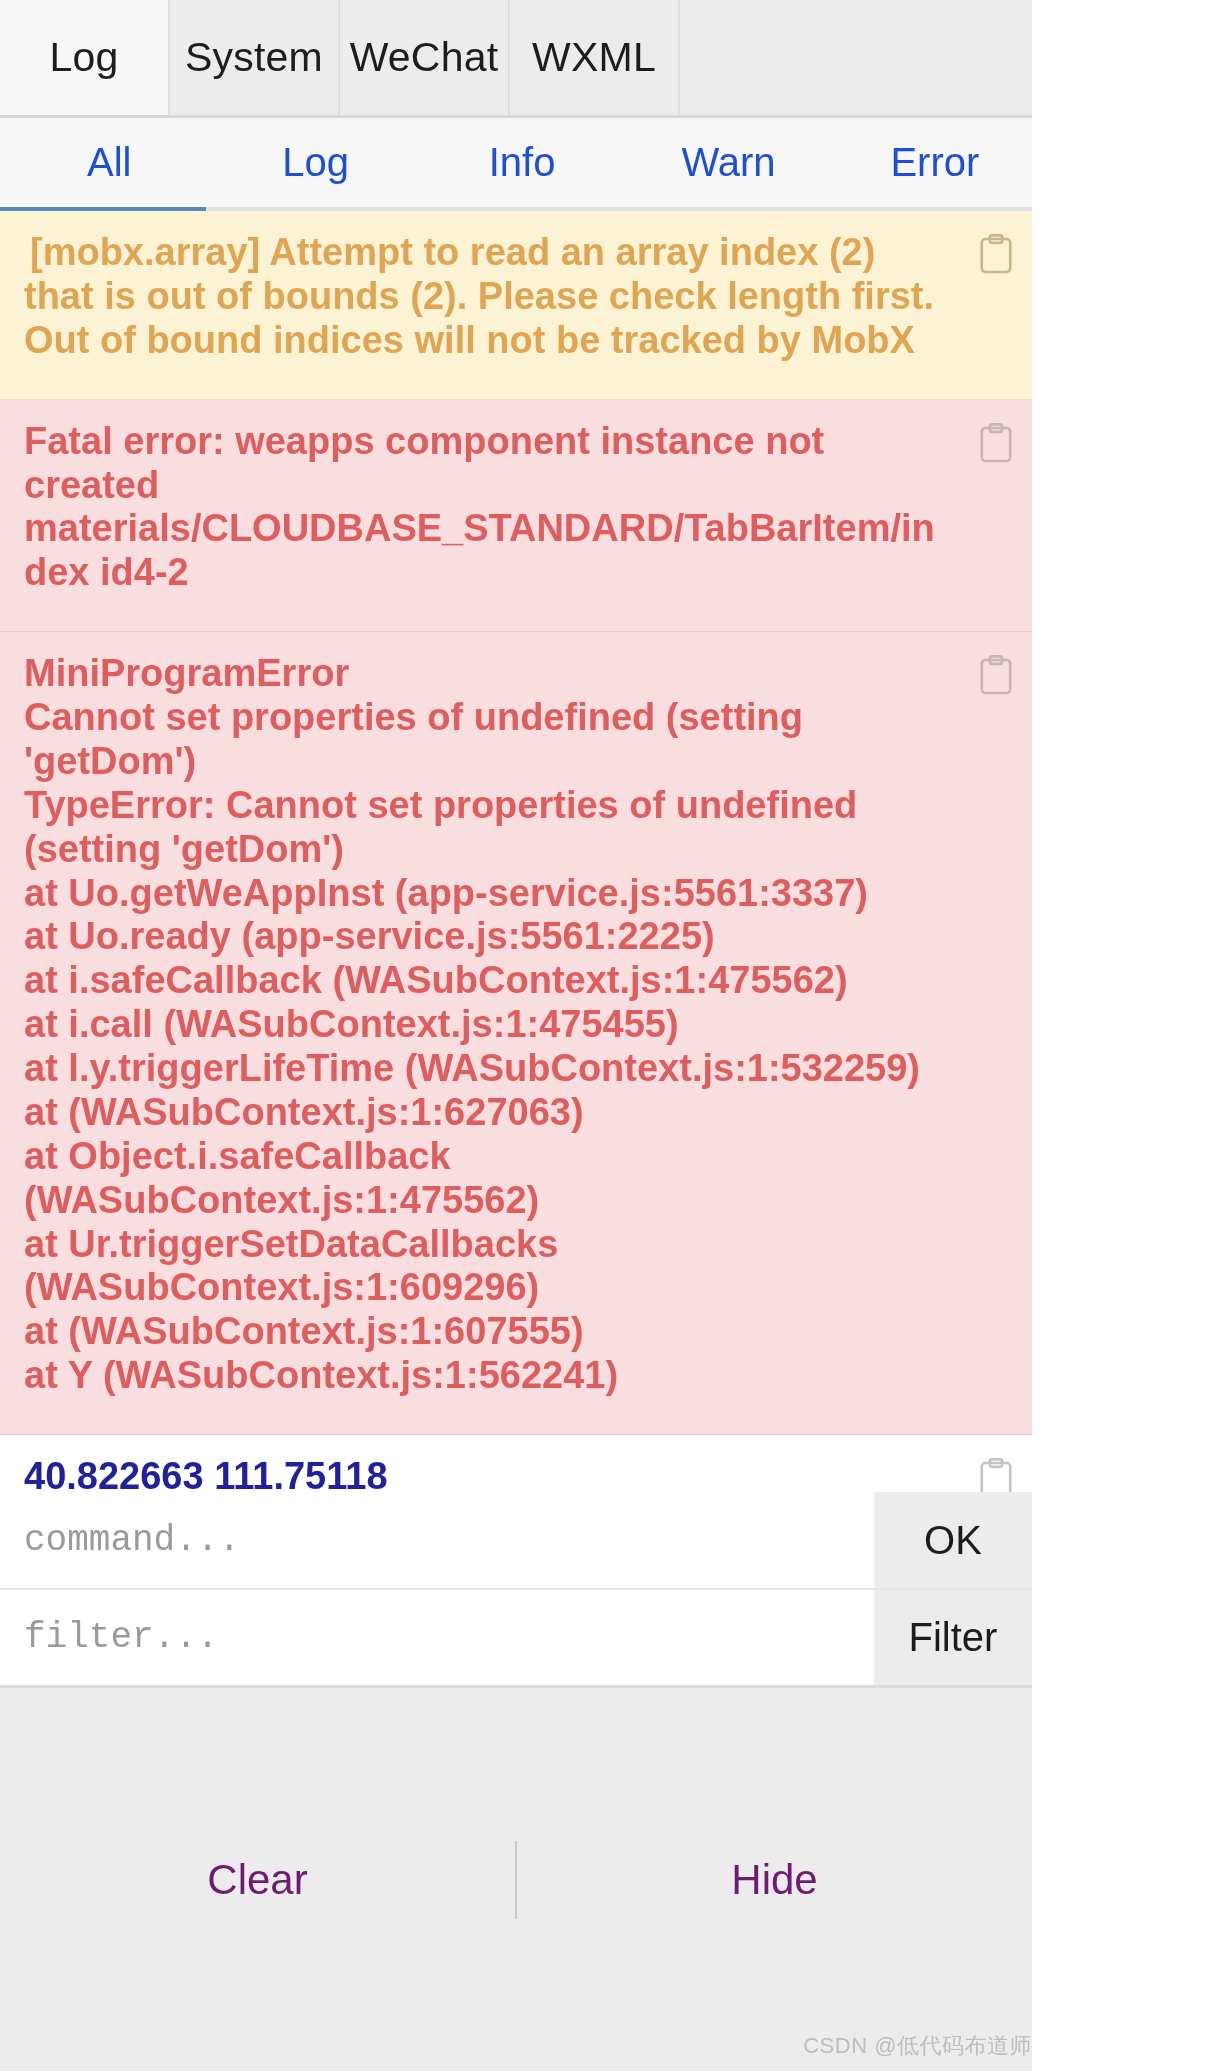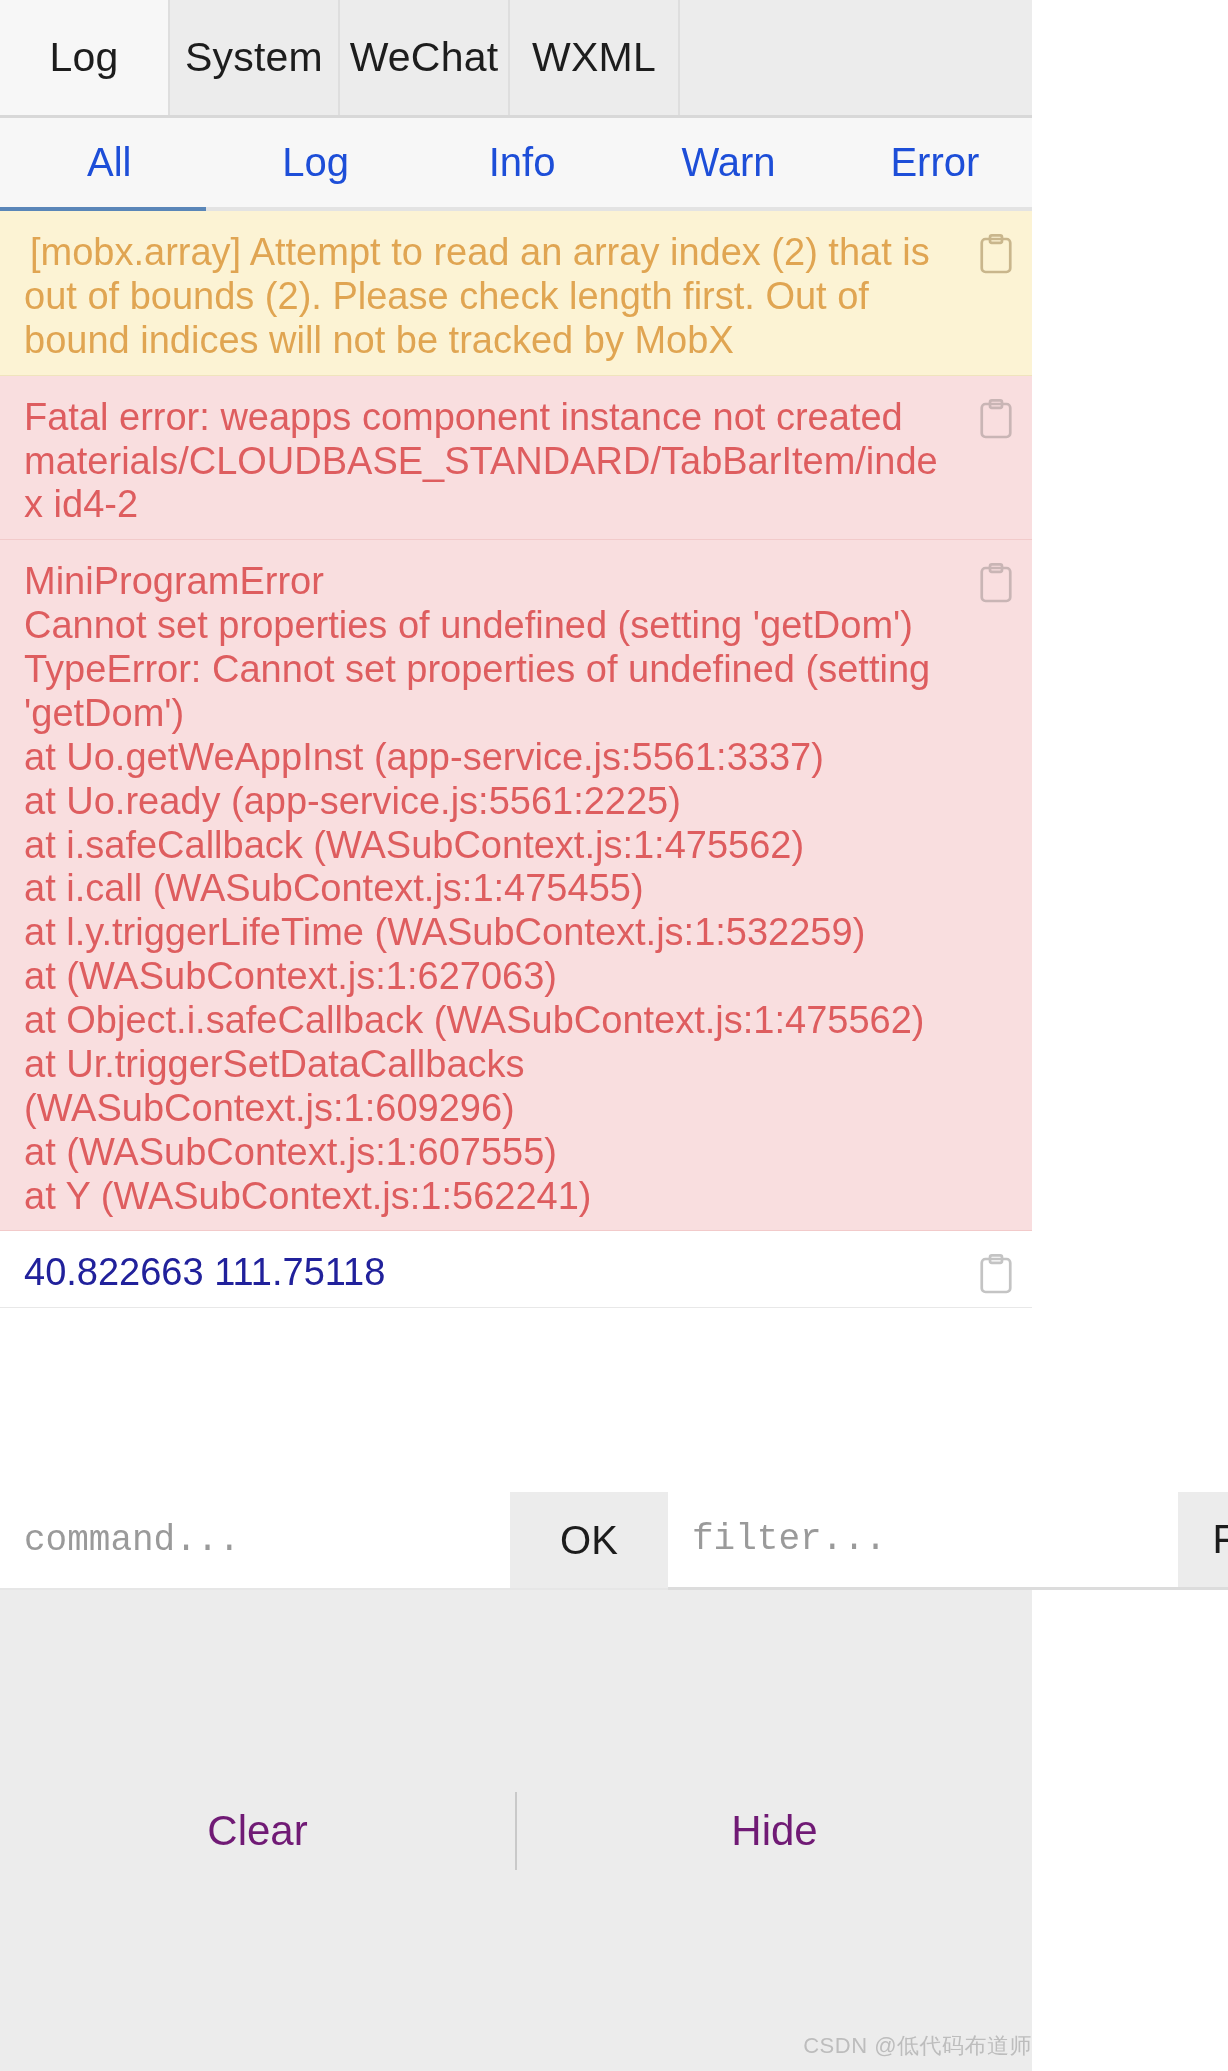--- a/index.html
+++ b/index.html
@@ -79,24 +79,25 @@
 
   
   .log-list {
     flex: 0 0 1281px;
     height: 1281px;
     overflow: hidden;
     background: #ffffff;
   }
   .log-entry {
     position: relative;
-    padding: 20px 78px 12px 24px;
+    padding: 20px 78px 36px 24px;
     font-size: 38px;
     line-height: 1.155;
     word-break: break-word;
+    font-weight: bold;
   }
   .log-entry.warn {
     background: #fcf3d4;
     color: #e0a552;
     border-bottom: 1px solid #f0e4bd;
   }
   .log-entry.error {
     background: #f9dedf;
     color: #de5d5f;
     border-bottom: 1px solid #f2caca;
@@ -118,21 +119,21 @@
     right: 18px;
     width: 36px;
     height: 42px;
   }
   .copy-icon svg { display: block; width: 36px; height: 42px; }
 
   
   .input-rows {
     flex: 0 0 inherit;
     display: flex;
-    flex-direction: row;
+    flex-direction: column;
     background: #ffffff;
   }
   .input-row {
     display: flex;
     height: 98px;
     flex: 0 0 98px;
     background: #ffffff;
     border-bottom: 2px solid #e6e6e6;
   }
   .input-row.second { border-bottom: 3px solid #dcdcdc; }

